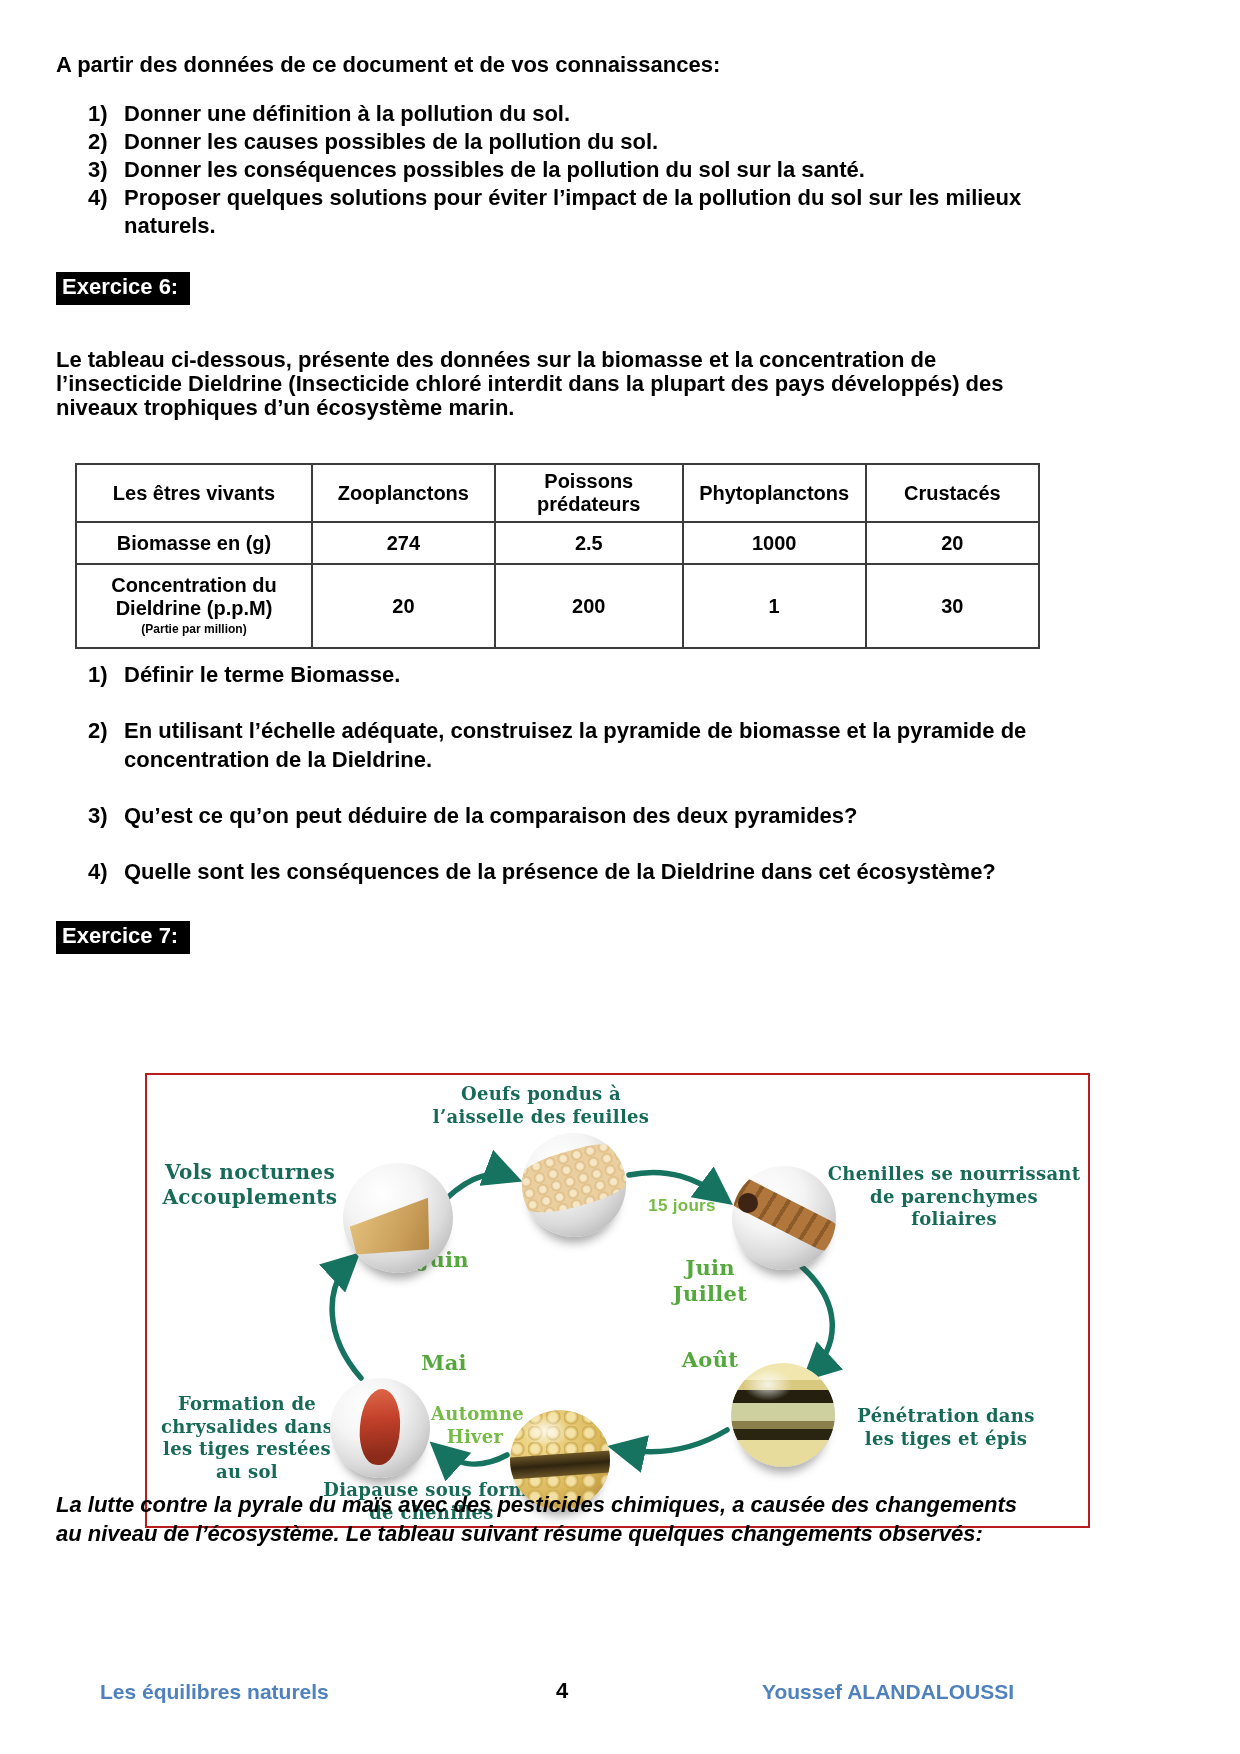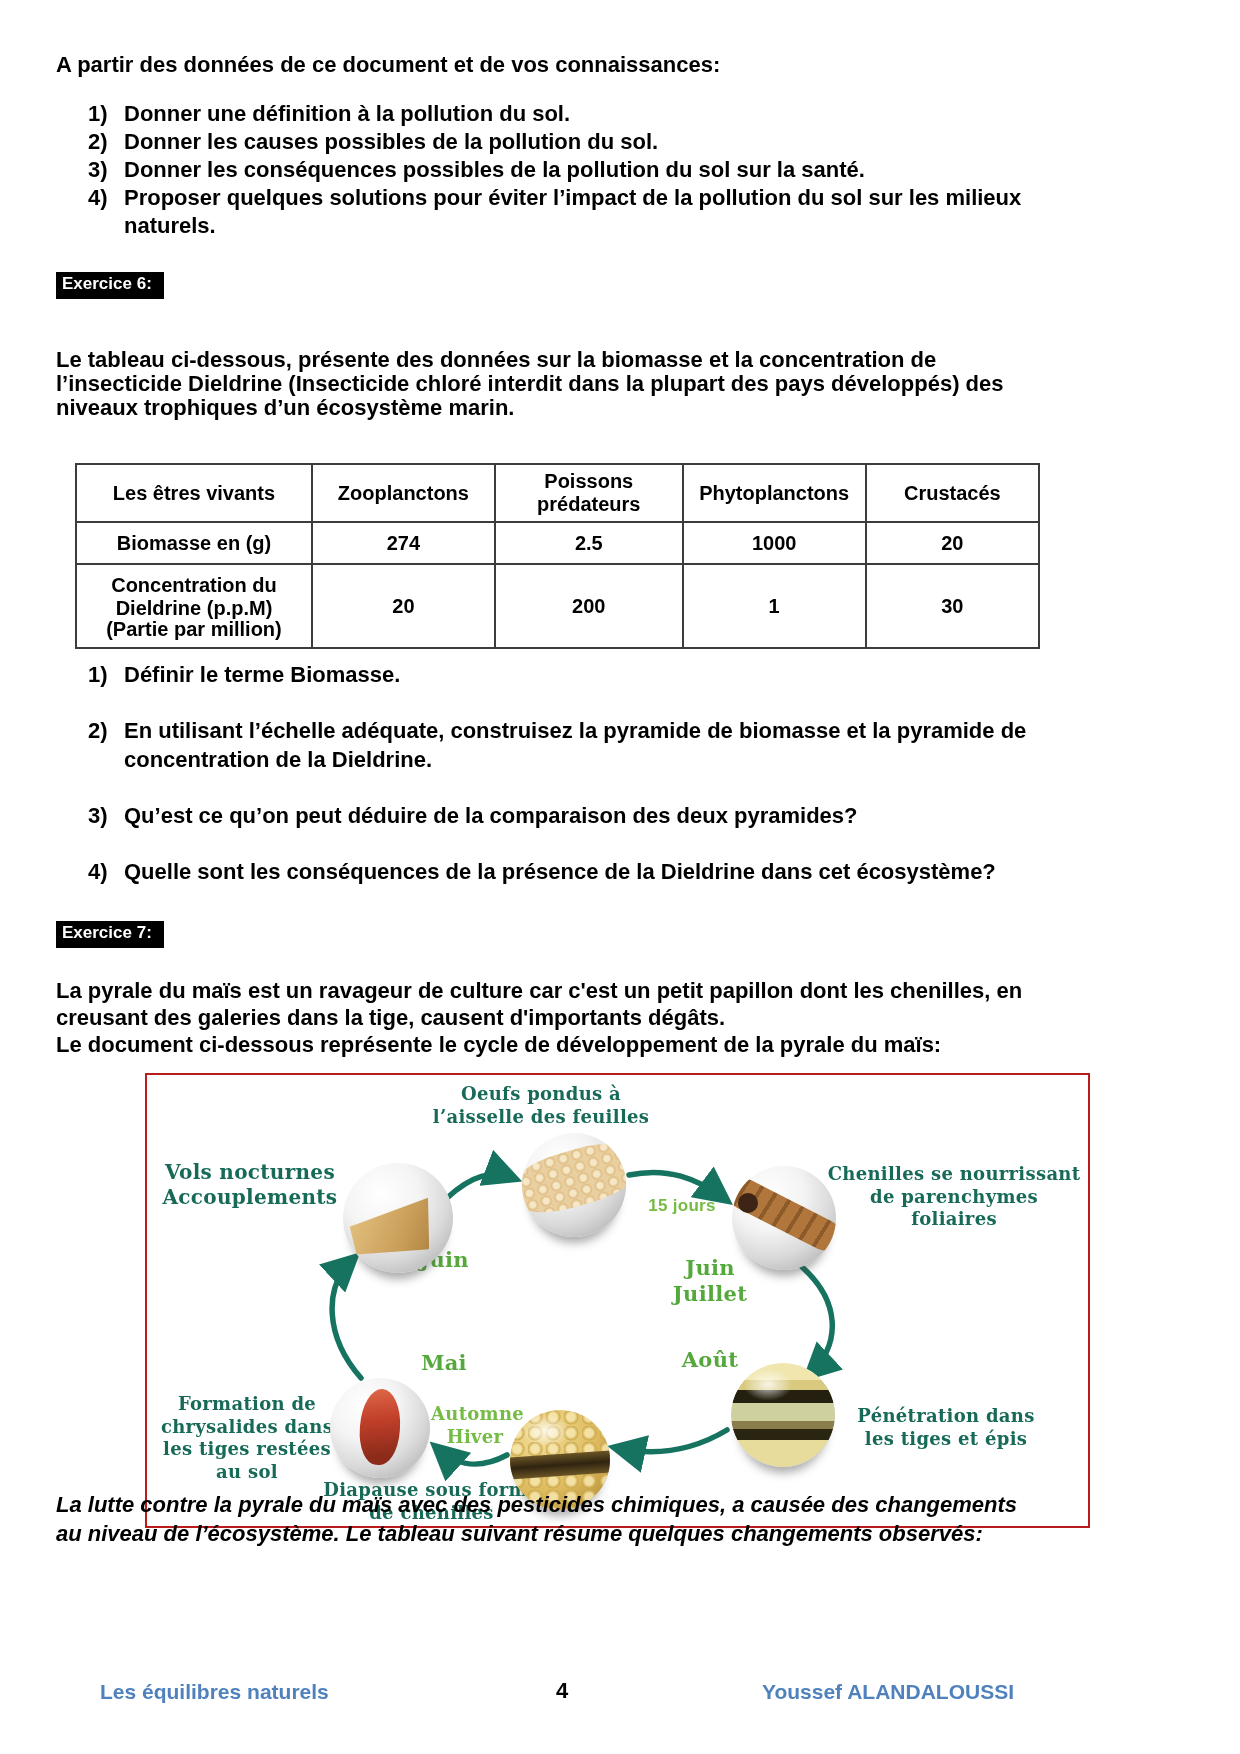--- a/index.html
+++ b/index.html
@@ -11,39 +11,39 @@
   }
   .abs { position:absolute; }
 
   
   #intro-heading { left:56px; top:52px; font-size:22px; }
   .qlist { list-style:none; }
   .qitem { display:flex; font-size:22px; line-height:28px; }
   .qitem .num { width:36px; flex:none; }
   #intro-list { left:88px; top:100px; width:1050px; }
 
-  .ex-title { background:#000; color:#fff; font-size:17px; padding:2px 12px 5px 6px; }
+  .ex-title { background:#000; color:#fff; font-size:22px; padding:2px 12px 5px 6px; }
   #ex6-title { left:56px; top:272px; }
   #ex7-title { left:56px; top:921px; }
 
   .para { font-size:22px; white-space:pre-line; }
   #ex6-intro { left:56px; top:348px; width:1080px; line-height:24px; }
   #ex7-intro { left:56px; top:977px; width:1080px; line-height:27px; }
   #outro     { left:56px; top:1490px; width:1080px; line-height:29px;font-style:italic; }
 
   
   #ex6-table { left:75px; top:463px; width:965px; border-collapse:collapse; font-size:20px; }
   #ex6-table th, #ex6-table td {
     border:2px solid #3c3c3c; text-align:center; vertical-align:middle;
     padding:2px 6px; white-space:pre-line;
   }
   #ex6-table tr.hdr  th { height:58px; }
   #ex6-table tr.row1 td { height:42px; }
   #ex6-table tr.row2 td { height:84px; }
-  .tbl-note { display:block; font-size:20px; line-height:18px; }
+  .tbl-note { display:block; font-size:12px; line-height:18px; }
 
   #ex6-questions { left:88px; top:660px; width:1070px; }
   #ex6-questions .qitem { margin-bottom:27px; line-height:29px; }
 
   
   #diagram { left:145px; top:1073px; width:945px; height:455px; border:2px solid #b91c1c; background:#fff; }
   .dlabel {
     position:absolute; font-family:"DejaVu Serif", serif; font-weight:bold;
     white-space:pre-line; text-align:center; color:#176a58;
     font-size:18px; line-height:1.25; letter-spacing:0.3px;
@@ -192,23 +192,20 @@
       <span class="para">Qu’est ce qu’on peut déduire de la comparaison des deux pyramides?</span>
       </li>
     <li class="qitem">
       <span class="num">4)</span>
       <span class="para">Quelle sont les conséquences de la présence de la Dieldrine dans cet écosystème?</span>
       </li>
   </ul>
 
   <div class="abs ex-title" id="ex7-title">Exercice 7:</div>
 
-  <div class="abs para" id="ex7-intro">La pyrale du maïs est un ravageur de culture car c'est un petit papillon dont les chenilles, en
-creusant des galeries dans la tige, causent d'importants dégâts.
-Le document ci-dessous représente le cycle de développement de la pyrale du maïs:</div>
 
   <div class="abs" id="diagram">
 
     <svg id="arrows" width="945" height="455" viewBox="0 0 945 455">
       <defs>
         <marker id="ah" markerWidth="7" markerHeight="7" refX="5.2" refY="3.5" orient="auto">
           <path d="M0,0 L7,3.5 L0,7 Z" fill="#157360"></path>
         </marker>
       </defs>
       <path d="M 300 123 C 325 100, 345 95, 366 103" stroke="#157360" stroke-width="5.5" fill="none" stroke-linecap="round" marker-end="url(#ah)"></path>

